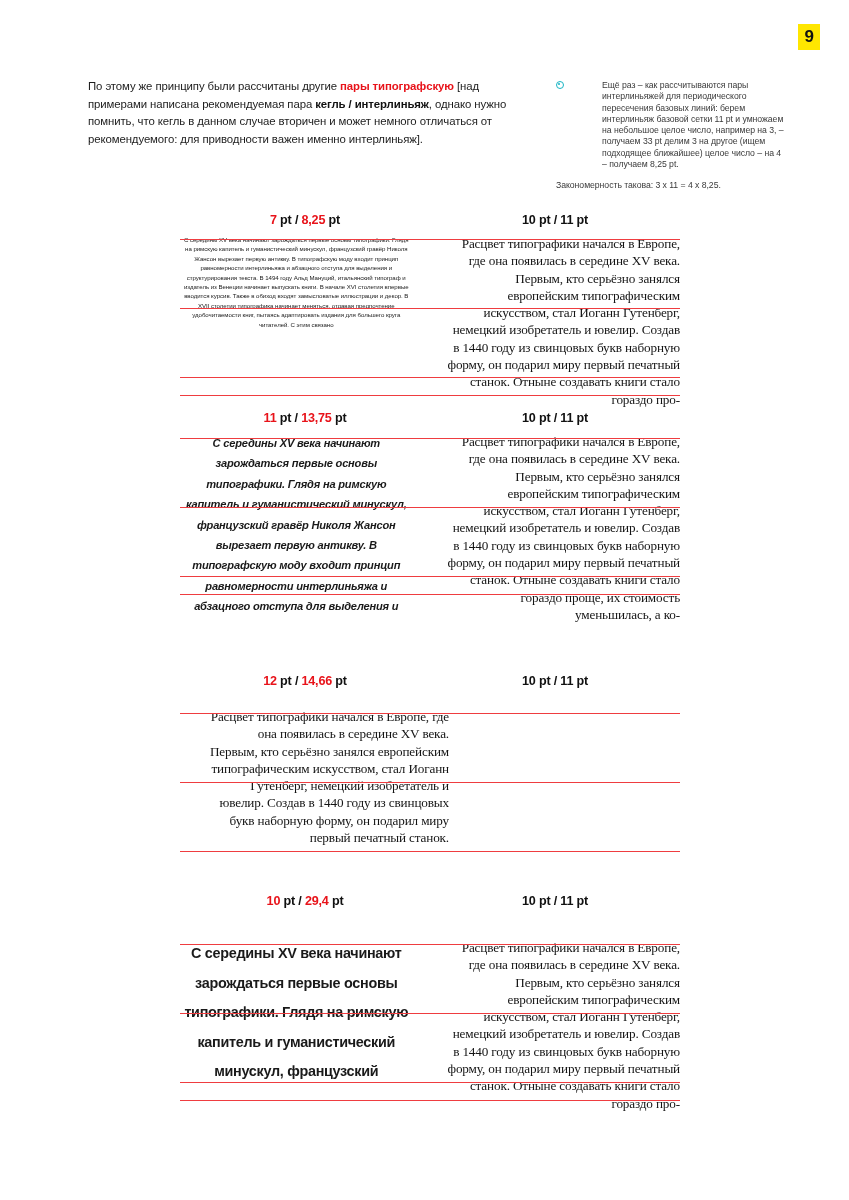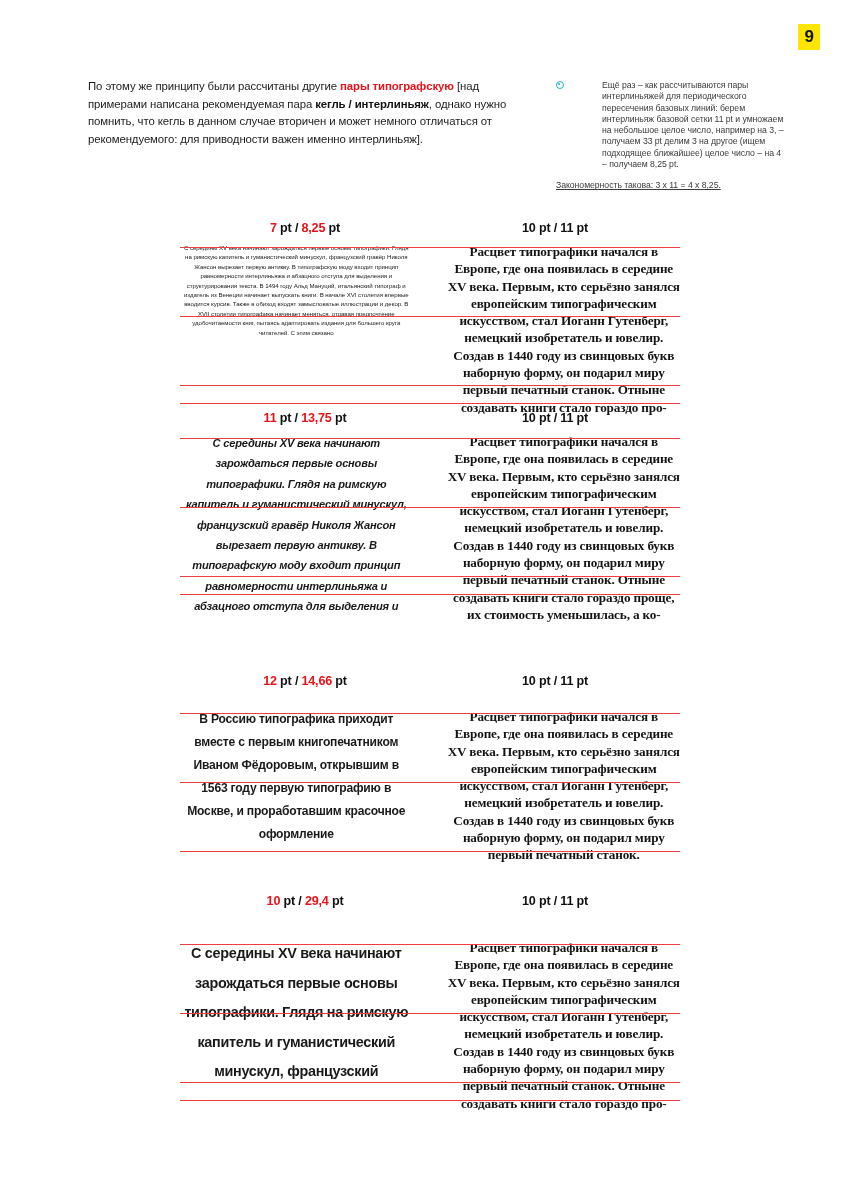--- a/index.html
+++ b/index.html
@@ -73,21 +73,21 @@
   }
   #sidenote .bullet::after {
     content: "";
     position: absolute;
     left: 1.3px; top: 1.3px;
     width: 2.2px; height: 2.2px;
     background: #19b5c4;
     border-radius: 50%;
   }
   #sidenote .note-body { flex: 1 1 auto; margin-left: 33px; }
-  #sidenote .rule-line { margin-top: 10px; text-decoration: underline; }
+  #sidenote .rule-line { margin-top: 10px; }
 
   
   .block {
     position: absolute;
     left: 180px;
     width: 500px;
   }
   .block-head {
     display: flex;
     width: 100%;
@@ -112,23 +112,23 @@
     width: 250px;
     box-sizing: border-box;
     padding-right: 8px;
     text-align: center;
     color: #1a1a1a;
   }
   .col-right {
     width: 250px;
     box-sizing: border-box;
     padding-left: 8px;
-    text-align: center;
+    text-align: right;
     font-family: "Liberation Serif", serif;
-    font-weight: bold;
+    font-weight: normal;
     font-size: 13.2px;
     line-height: 17.3px;
     color: #141414;
     letter-spacing: -0.15px;
     margin-left: 19px;
   }
 
   
   #block-1 .col-left { font-size: 6.1px; line-height: 9.4px; letter-spacing: -0.05px; }
   #block-2 .col-left { font-size: 11.1px; line-height: 20.4px; font-style: italic; font-weight: bold; letter-spacing: -0.2px; }
@@ -160,21 +160,21 @@
 <div id="intro"><span>По этому же принципу были рассчитаны другие </span><span class="accent">пары типографскую</span><span> [над примерами написана рекомендуемая пара </span><span class="strong">кегль / интерлиньяж</span><span>, однако нужно помнить, что кегль в данном случае вторичен и может немного отличаться от рекомендуемого: для приводности важен именно интерлиньяж].</span></div>
 
 <div id="sidenote">
   <div class="note-row">
     <span class="bullet"></span>
     <span class="note-body">Ещё раз – как рассчитываются пары интерлиньяжей для периодического пересечения базовых линий: берем интерлиньяж базовой сетки 11 pt и умножаем на небольшое целое число, например на 3, – получаем 33 pt делим 3 на другое (ищем подходящее ближайшее) целое число – на 4 – получаем 8,25 pt.</span>
   </div>
   <div class="rule-line">Закономерность такова: 3 x 11 = 4 x 8,25.</div>
 </div>
 
-<div class="block" id="block-1" style="top:221px;">
+<div class="block" id="block-1" style="top:213px;">
   <div class="block-head">
     <div class="head-left"><span class="num">7</span><span> pt / </span><span class="num">8,25</span><span> pt</span></div>
     <div class="head-right">10 pt / 11 pt</div>
   </div>
   <div class="cols">
     <div class="col-left">С середины XV века начинают зарождаться первые основы типографики. Глядя на римскую капитель и гуманистический минускул, французский гравёр Николя Жансон вырезает первую антикву. В типографскую моду входит принцип равномерности интерлиньяжа и абзацного отступа для выделения и структурирования текста. В 1494 году Альд Мануций, итальянский типограф и издатель из Венеции начинает выпускать книги. В начале XVI столетия впервые вводится курсив. Также в обиход входят замысловатые иллюстрации и декор. В XVII столетии типографика начинает меняться, отдавая предпочтение удобочитаемости книг, пытаясь адаптировать издания для большего круга читателей. С этим связано</div>
     <div class="col-right">Расцвет типографики начался в Европе, где она появилась в середине XV века. Первым, кто серьёзно занялся европейским типографическим искусством, стал Иоганн Гутенберг, немецкий изобретатель и ювелир. Создав в 1440 году из свинцовых букв наборную форму, он подарил миру первый печатный станок. Отныне создавать книги стало гораздо про-</div>
     <div class="rules">
       <div class="r" style="top:4px"></div>
       <div class="r" style="top:73px"></div>
@@ -200,21 +200,20 @@
     </div>
   </div>
 </div>
 
 <div class="block" id="block-3" style="top:674px;">
   <div class="block-head">
     <div class="head-left"><span class="num">12</span><span> pt / </span><span class="num">14,66</span><span> pt</span></div>
     <div class="head-right">10 pt / 11 pt</div>
   </div>
   <div class="cols" style="margin-top:20px;">
-    <div class="col-left">В Россию типографика приходит вместе с первым книгопечатником Иваном Фёдоровым, открывшим в 1563 году первую типографию в Москве, и проработавшим красочное оформление</div>
     <div class="col-right">Расцвет типографики начался в Европе, где она появилась в середине XV века. Первым, кто серьёзно занялся европейским типографическим искусством, стал Иоганн Гутенберг, немецкий изобретатель и ювелир. Создав в 1440 году из свинцовых букв наборную форму, он подарил миру первый печатный станок.</div>
     <div class="rules">
       <div class="r" style="top:5px"></div>
       <div class="r" style="top:74px"></div>
       <div class="r" style="top:143px"></div>
     </div>
   </div>
 </div>
 
 <div class="block" id="block-4" style="top:894px;">

